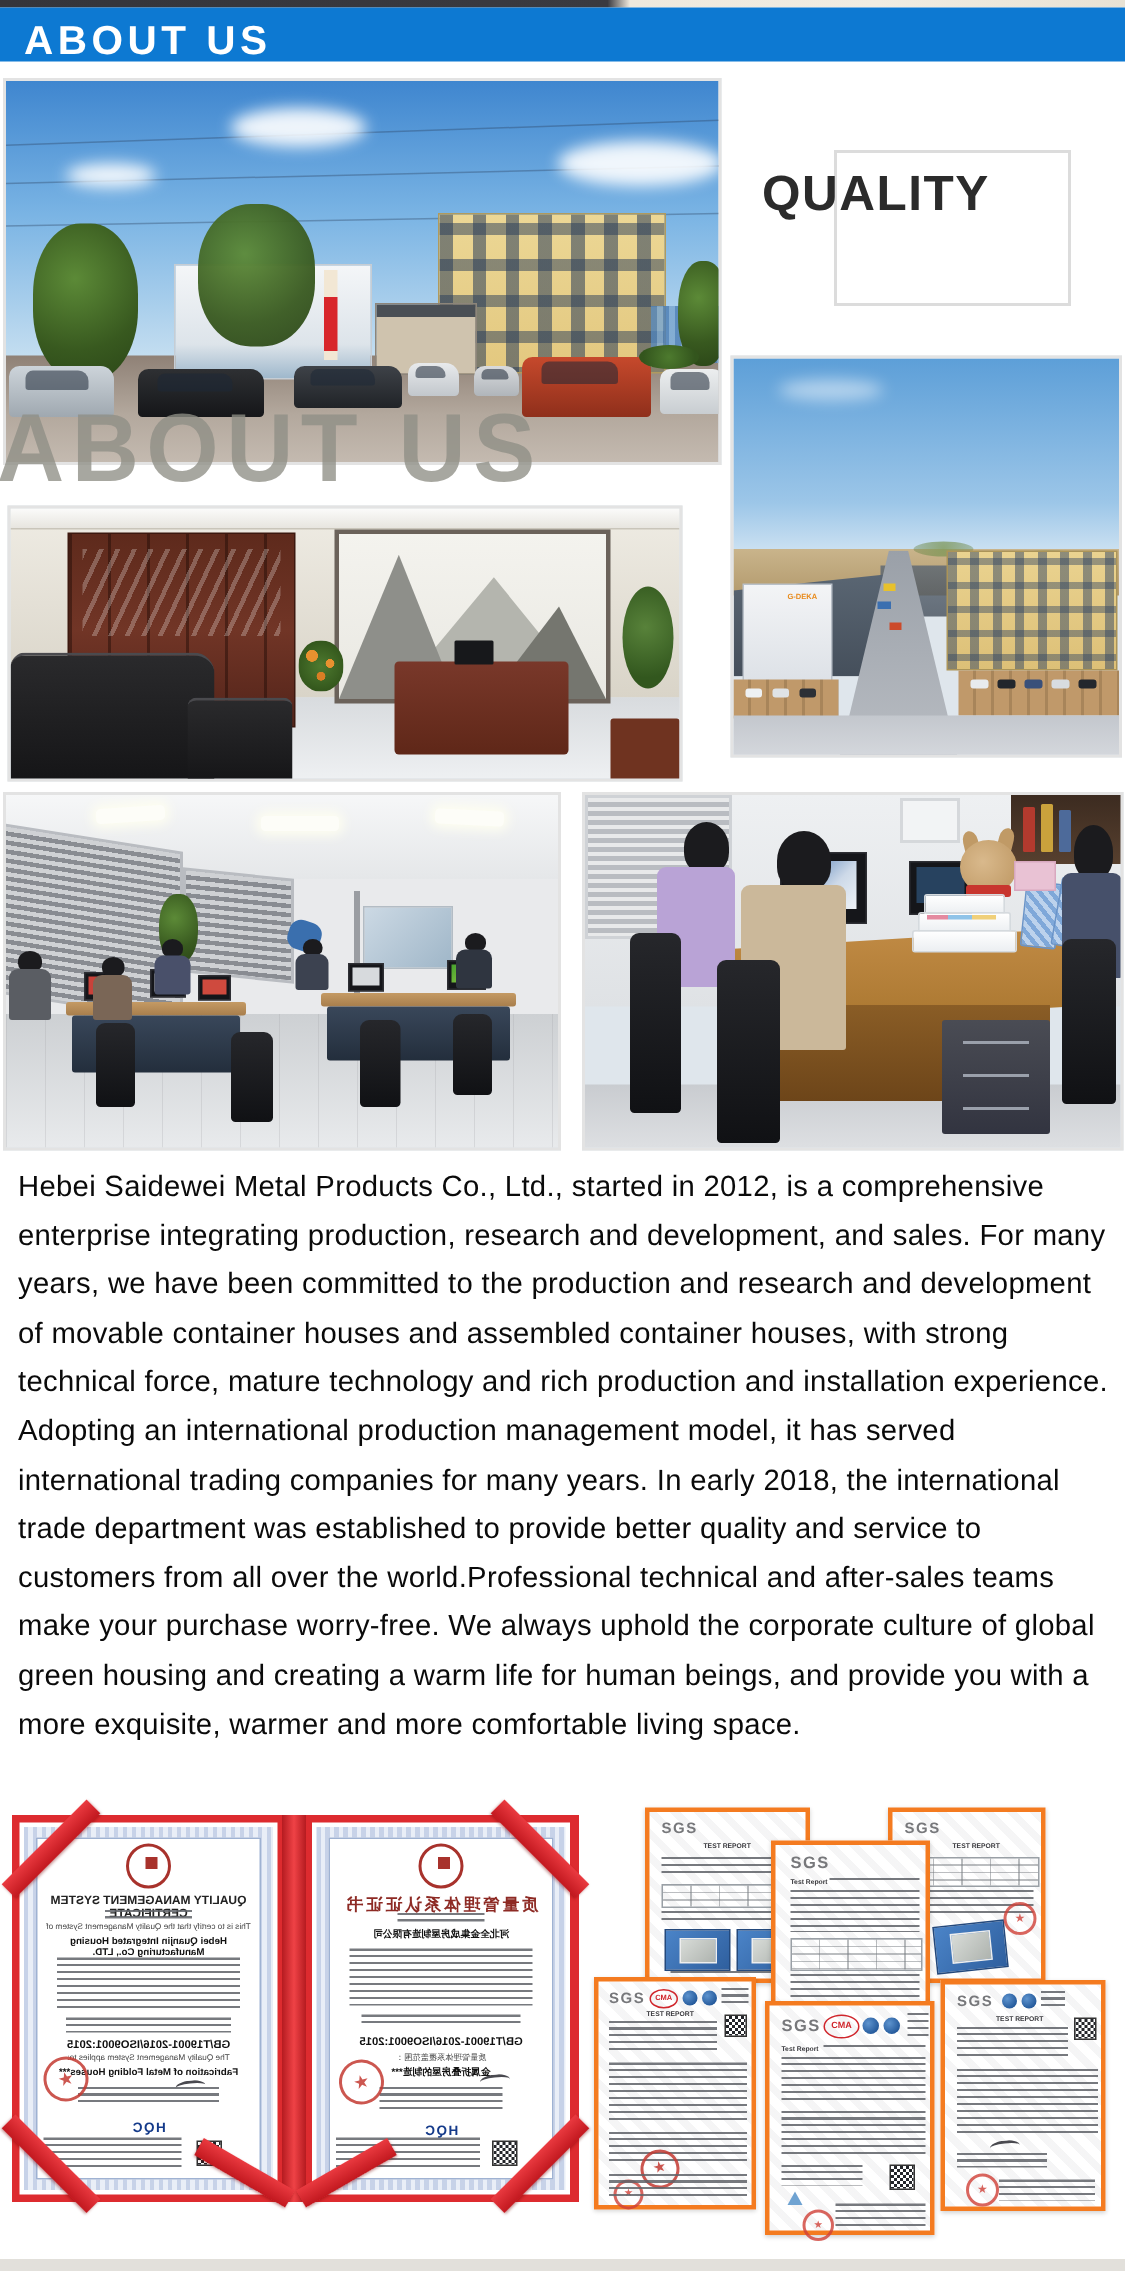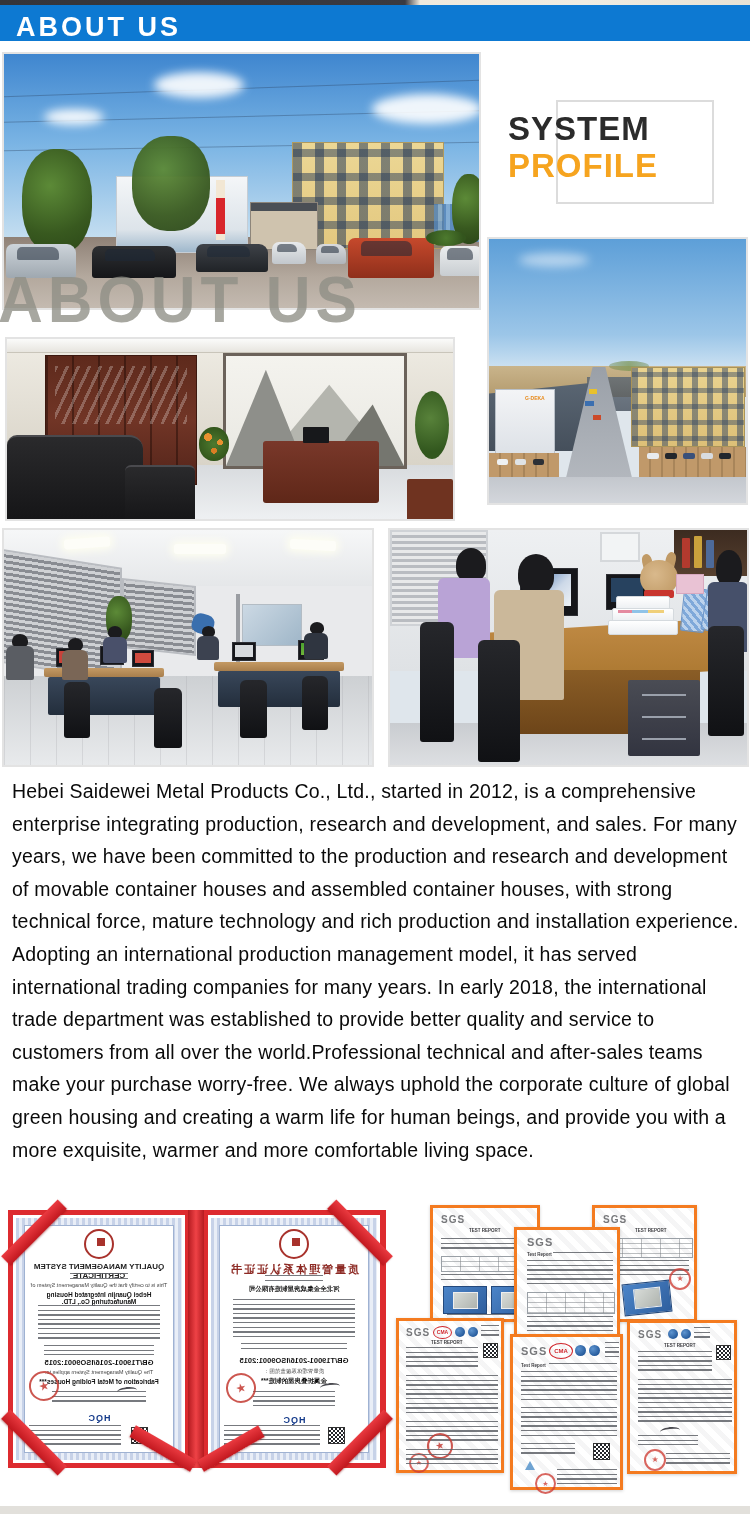--- a/index.html
+++ b/index.html
@@ -199,22 +199,21 @@
     <div class="abs car" style="left:312px;top:190px;width:30px;height:20px;background:linear-gradient(180deg,#d8dadd 0%,#b0b5ba 100%);"></div>
     <div class="abs car" style="left:344px;top:184px;width:86px;height:40px;background:linear-gradient(180deg,#c6492c 0%,#8f2f1b 100%);"></div>
     <div class="abs car" style="left:436px;top:192px;width:44px;height:30px;background:linear-gradient(180deg,#eceeef 0%,#c8cdd1 100%);"></div>
     <div class="abs bush" style="left:422px;top:176px;width:40px;height:16px;"></div>
   </div>
 
   <div class="abs watermark">ABOUT US</div>
 
   <div class="abs profile-box"></div>
   <div class="abs profile-text">
-    <div style="color:#2b2b2b;">SYSTEM</div>
-    <div style="color:#f6a41f;">PROFILE</div>
+    <div style="color:#2b2b2b;">QUALITY</div>
   </div>
 
   <div class="photo" style="left:487px;top:237px;width:261px;height:268px;">
     <div class="abs a-sky"></div>
     <div class="abs cloud" style="left:30px;top:14px;width:70px;height:14px;opacity:.5;"></div>
     <div class="abs a-far"></div>
     <div class="abs a-green" style="left:170px;top:128px;width:80px;height:18px;"></div>
     <div class="abs a-green" style="left:120px;top:122px;width:40px;height:10px;"></div>
     <div class="abs a-roof" style="left:0px;top:142px;width:120px;height:70px;clip-path:polygon(0 18%,100% 0,100% 100%,0 100%);"></div>
     <div class="abs a-roof" style="left:98px;top:138px;width:110px;height:34px;opacity:.8;"></div>

